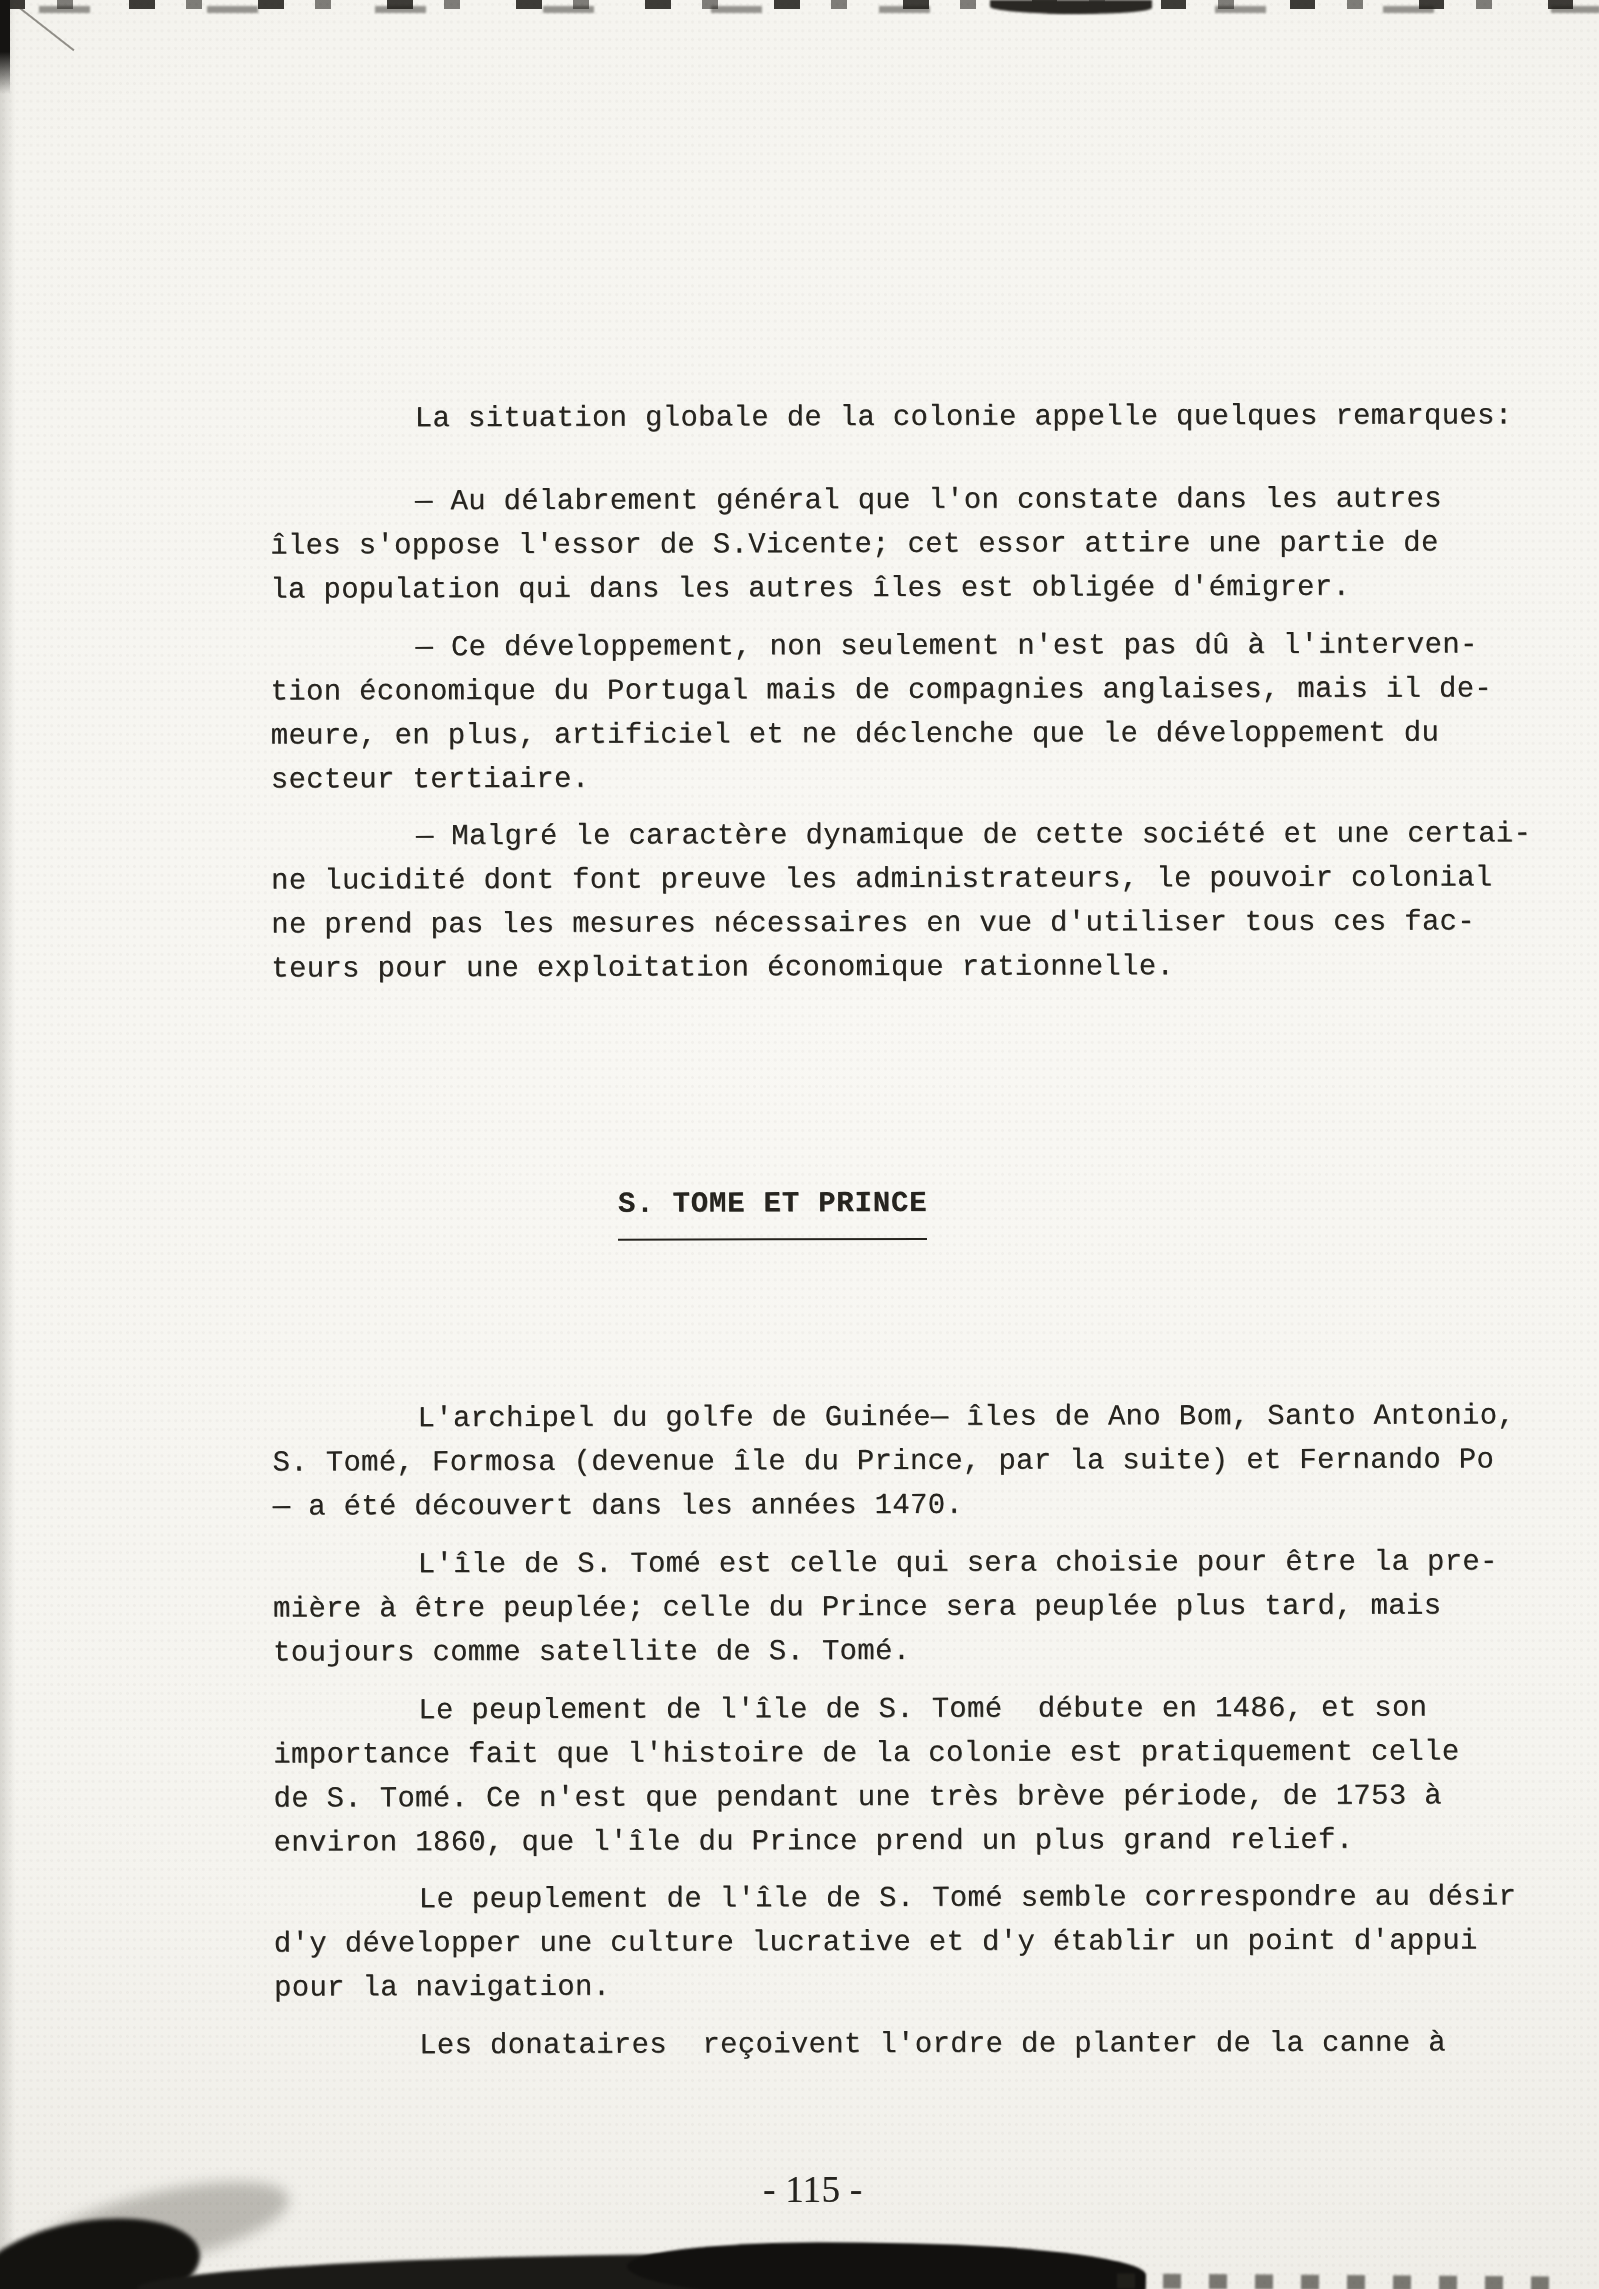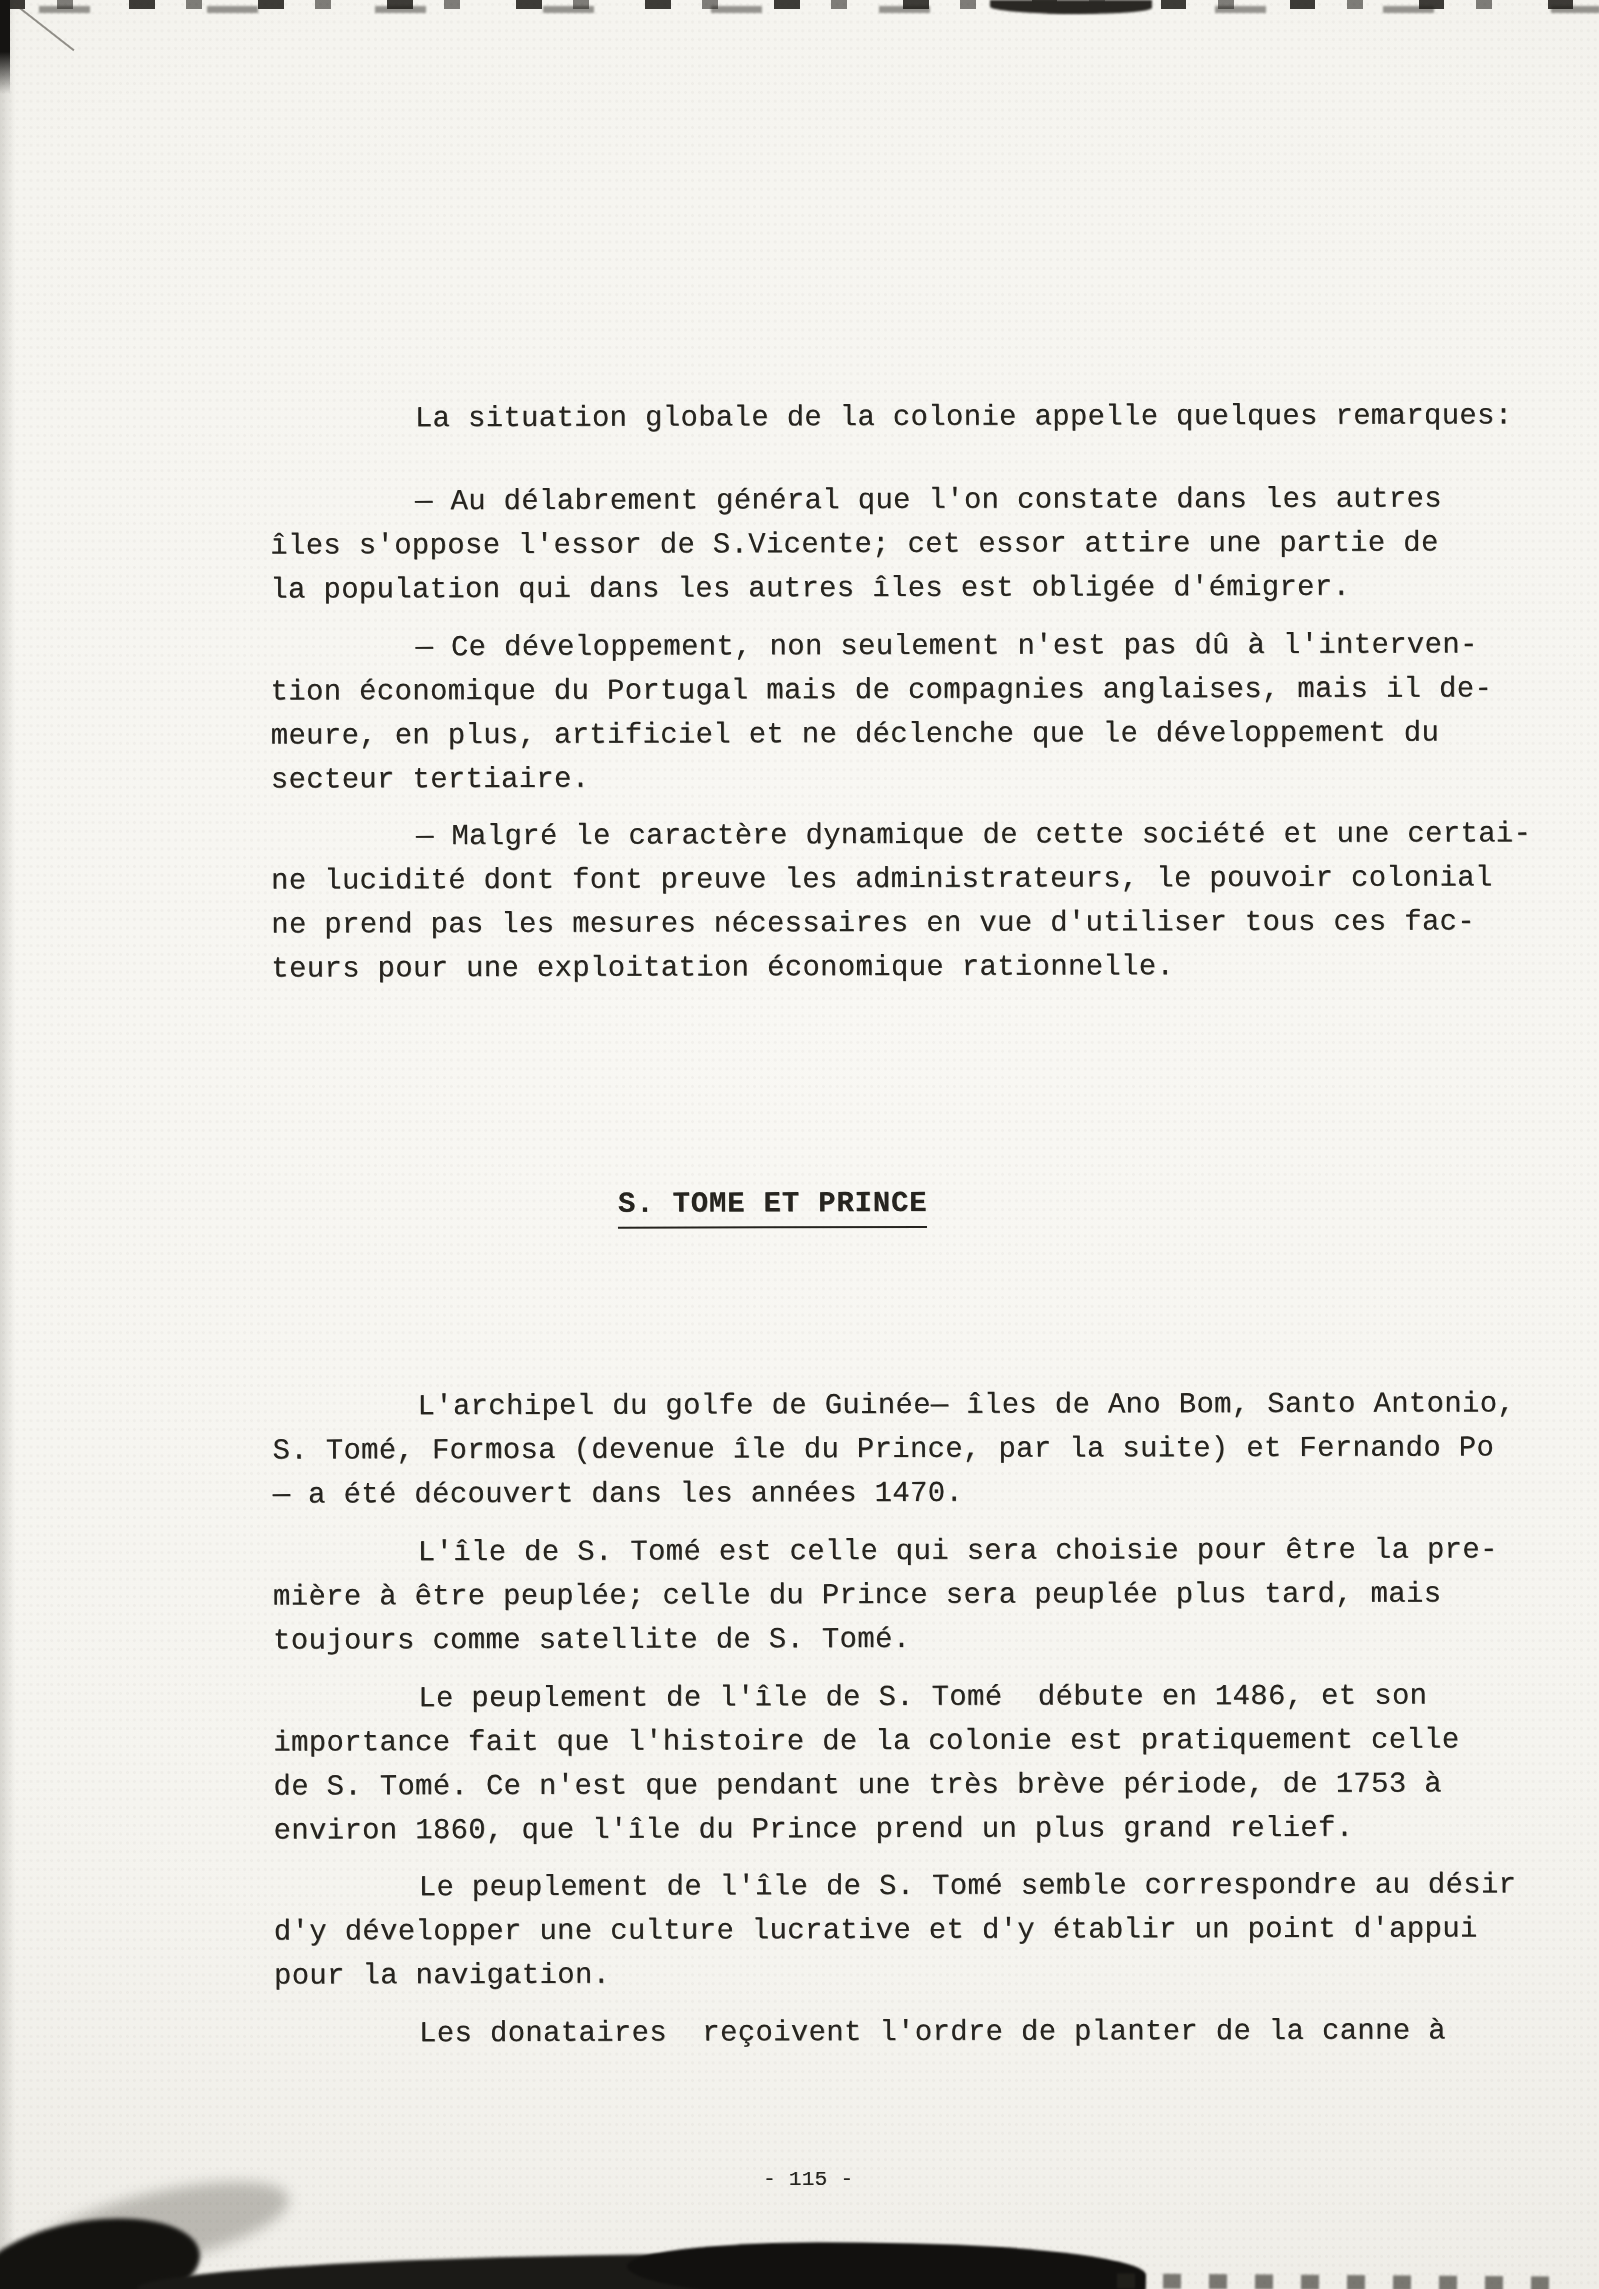--- a/index.html
+++ b/index.html
@@ -83,27 +83,28 @@
     text-shadow: 0.4px 0.4px 0.6px rgba(38,36,31,0.55);
     transform: rotate(-0.15deg);
   }
   .line { white-space: pre; }
   .intro { text-indent: 145px; margin-bottom: 39px; }
   .para { margin-bottom: 13.7px; }
   .para .line:first-child { text-indent: 145px; }
   .heading-row { margin-top: 192px; margin-bottom: 156px; padding-left: 346px; }
   .heading {
     display: inline-block; font-weight: 700; letter-spacing: 0.8px;
-    border-bottom: 2.9px solid currentColor; padding-bottom: 0;
+    border-bottom: 2.9px solid currentColor; padding-bottom: 12px;
   }
   .page-number {
     position: absolute; left: 763px; top: 2168px;
-    font-size: 21px; letter-spacing: 0.3px;
+    font-size: 37px; letter-spacing: 0.3px;
     text-shadow: 0.4px 0.4px 0.6px rgba(38,36,31,0.55);
     white-space: pre;
+    font-family: Liberation Serif, serif;
   }
 </style>
 </head>
 <body>
 
 <div class="noise"></div>
 <div class="left-shade"></div>
 
 <div class="top-band-1"></div>
 <div class="top-band-2"></div>

